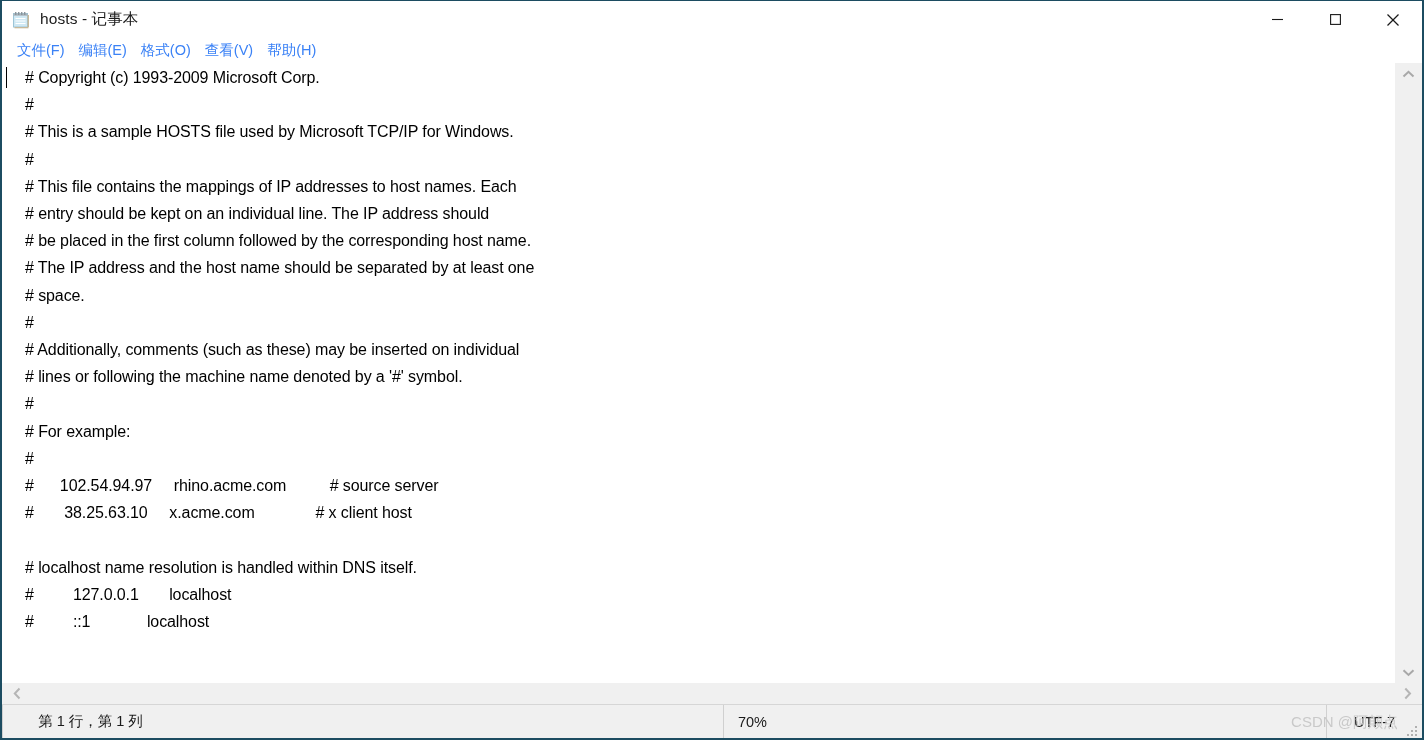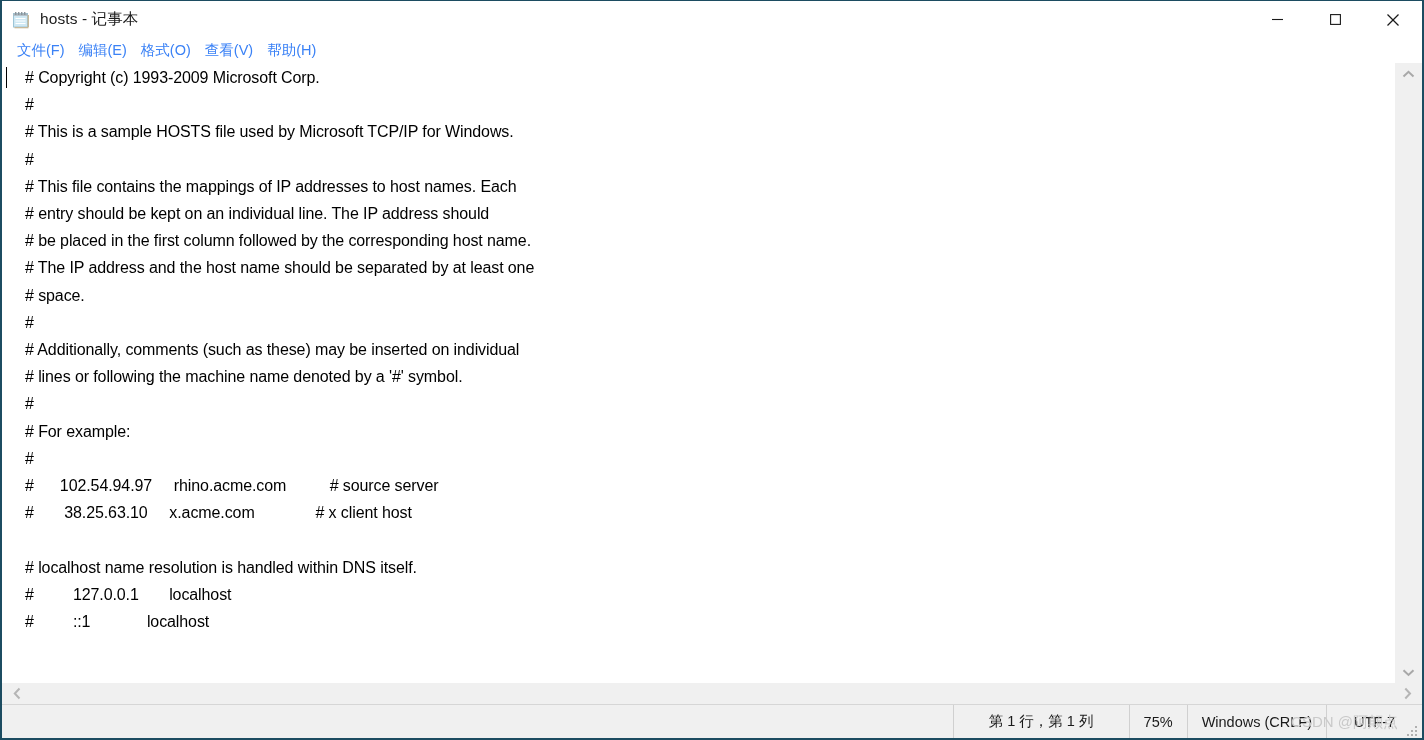--- a/index.html
+++ b/index.html
@@ -164,21 +164,21 @@
   }
   #htrack { flex: 1; height: 22px; }
 
   
   #statusbar {
     height: 33px;
     min-height: 33px;
     background: #f0f0f0;
     display: flex;
     align-items: stretch;
-    justify-content: flex-end;
+    justify-content: space-between;
     position: relative;
   }
   .status-cell {
     display: flex;
     align-items: center;
     justify-content: center;
     font-size: 14.5px;
     color: #1a1a1a;
     border-left: 1px solid #d0d0d0;
     padding: 0 14px;
@@ -316,22 +316,21 @@
     <div id="htrack"></div>
     <div class="hs-arrow">
       <svg width="9" height="13" viewBox="0 0 9 13">
         <polyline points="2.3,1.5 7,6.5 2.3,11.5" fill="none" stroke="#b5b5b5" stroke-width="2"></polyline>
       </svg>
     </div>
   </div>
 
   <div id="statusbar">
     <div class="status-cell" id="cell-linecol">第 1 行，第 1 列</div>
-    <div class="status-cell" id="cell-zoom">75%</div>
-    <div class="status-cell" id="cell-eol">Windows (CRLF)</div>
+    <div class="status-cell" id="cell-zoom">70%</div>
     <div class="status-cell" id="cell-enc">UTF-7</div>
     <div id="watermark">CSDN @阿颠点</div>
     <div id="grip">
       <span class="grip-dot" style="left:8px;top:2px;"></span>
       <span class="grip-dot" style="left:4px;top:6px;"></span>
       <span class="grip-dot" style="left:8px;top:6px;"></span>
       <span class="grip-dot" style="left:0px;top:10px;"></span>
       <span class="grip-dot" style="left:4px;top:10px;"></span>
       <span class="grip-dot" style="left:8px;top:10px;"></span>
     </div>

